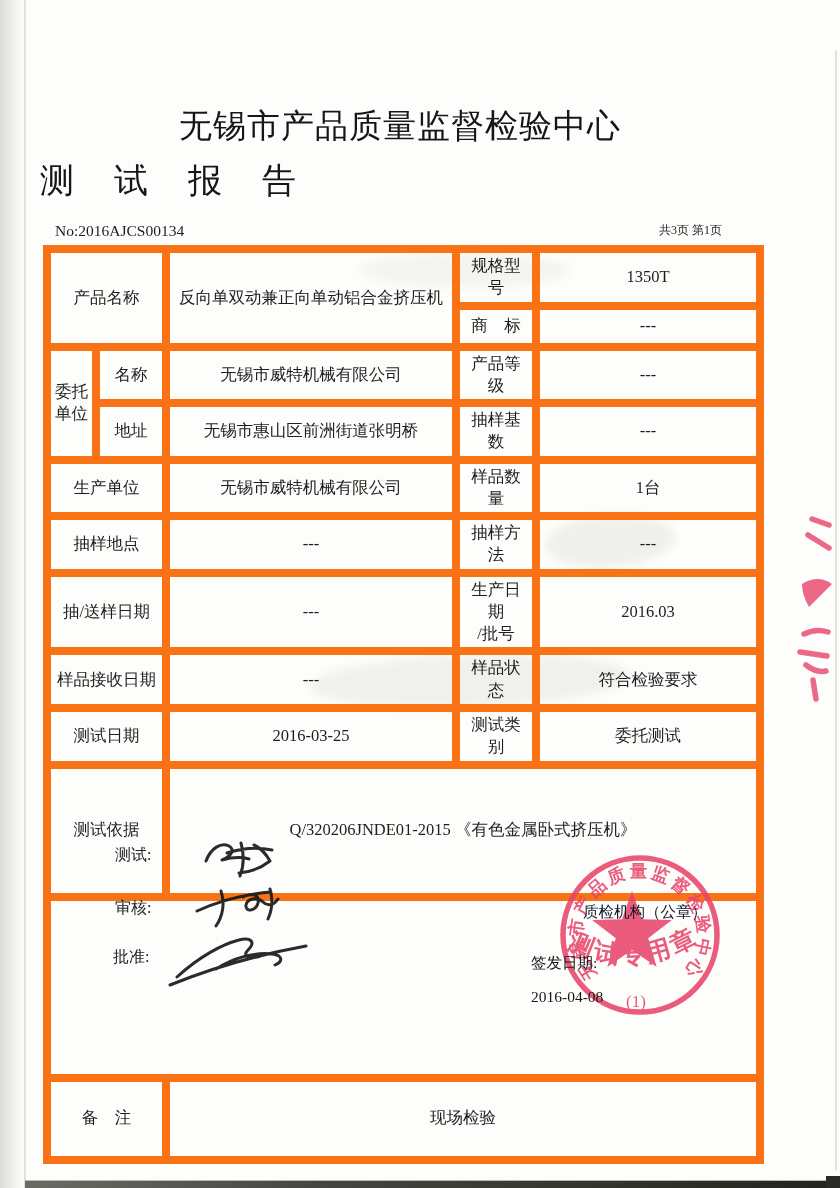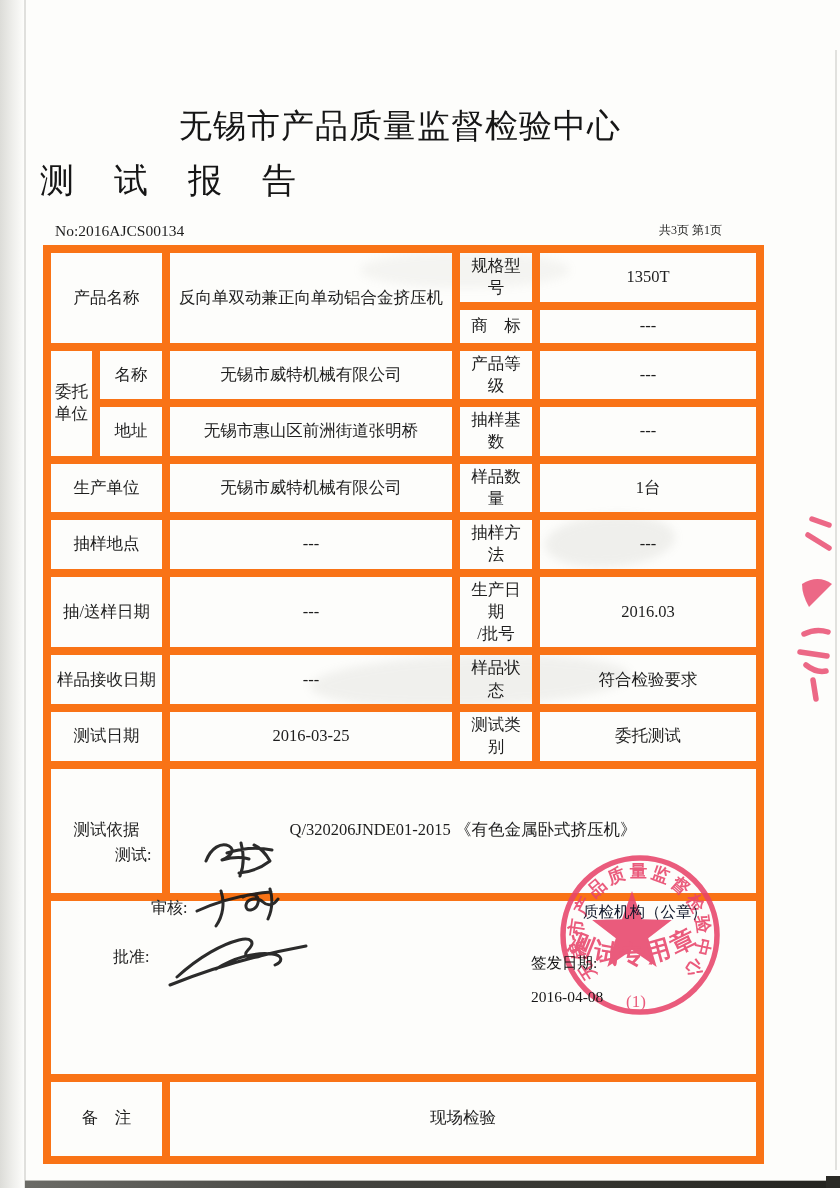--- a/index.html
+++ b/index.html
@@ -131,21 +131,21 @@
       <td colspan="5"></td>
     </tr>
     <tr style="height:82px">
       <td colspan="2">备　注</td>
       <td colspan="3" class="left">现场检验</td>
     </tr>
   </tbody>
     </table>
 
   <div class="sig-label" style="left:115px;top:845px;">测试:</div>
-  <div class="sig-label" style="left:115px;top:898px;margin-left:36px;">审核:</div>
+  <div class="sig-label" style="left:115px;top:898px;">审核:</div>
   <div class="sig-label" style="left:113px;top:947px;">批准:</div>
 
   <div class="stamp-note">质检机构（公章）</div>
   <div class="issue-line">
     <span>签发日期:</span>
     <span>2016-04-08</span>
   </div>
 
   <svg class="overlay-svg" viewBox="0 0 840 1188">
     <defs>

